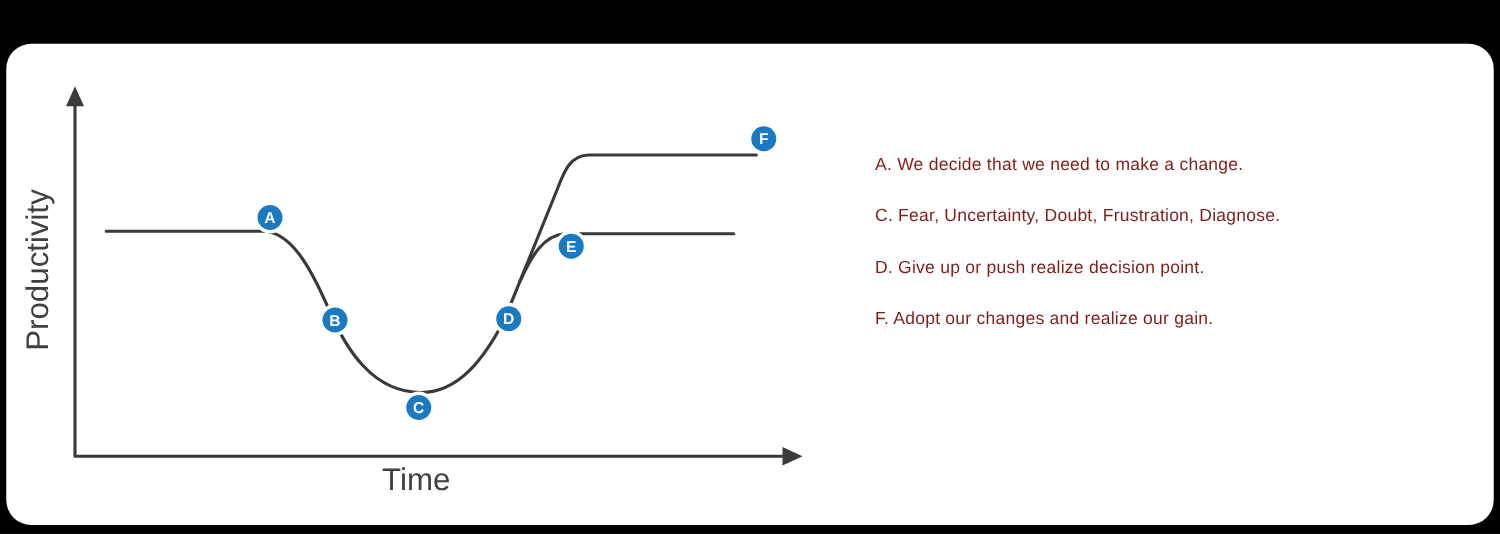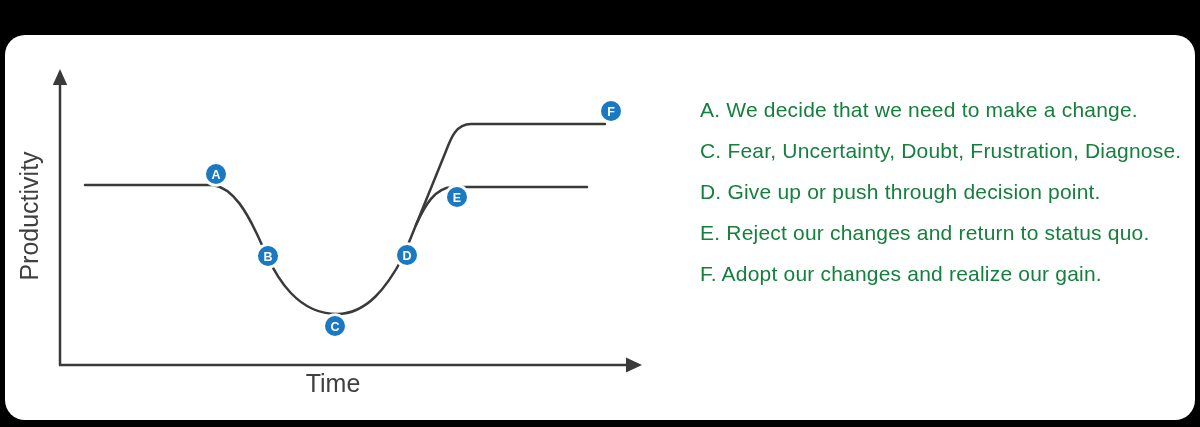--- a/index.html
+++ b/index.html
@@ -24,23 +24,23 @@
   .chart-svg {
     position: absolute;
     left: 0;
     top: 0;
     width: 680px;
     height: 385px;
   }
   .legend {
     position: absolute;
     left: 695px;
-    top: 54px;
-    font-size: 21px;
-    color: #15803d;
+    top: 76px;
+    font-size: 14px;
+    color: #7f1d1d;
     letter-spacing: 0.2px;
   }
   .legend-item {
     line-height: 41px;
     white-space: nowrap;
   }
   .axis-line { stroke: #3a3a3a; stroke-width: 2.5; fill: none; }
   .arrow-head { fill: #3a3a3a; }
   .curve { stroke: #3a3a3a; stroke-width: 2.5; fill: none; stroke-linecap: round; }
   .marker-halo { fill: #ffffff; }
@@ -106,18 +106,17 @@
       <text class="marker-letter" x="606" y="80.6">F</text>
     </g>
 
     <text class="axis-label" transform="translate(33 181) rotate(-90)">Productivity</text>
     <text class="axis-label" x="328" y="357">Time</text>
   </svg>
 
   <div class="legend">
     <div class="legend-item">A. We decide that we need to make a change.</div>
     <div class="legend-item">C. Fear, Uncertainty, Doubt, Frustration, Diagnose.</div>
-    <div class="legend-item">D. Give up or push through decision point.</div>
-    <div class="legend-item">E. Reject our changes and return to status quo.</div>
+    <div class="legend-item">D. Give up or push realize decision point.</div>
     <div class="legend-item">F. Adopt our changes and realize our gain.</div>
   </div>
 
 </div>
 
 </body></html>

